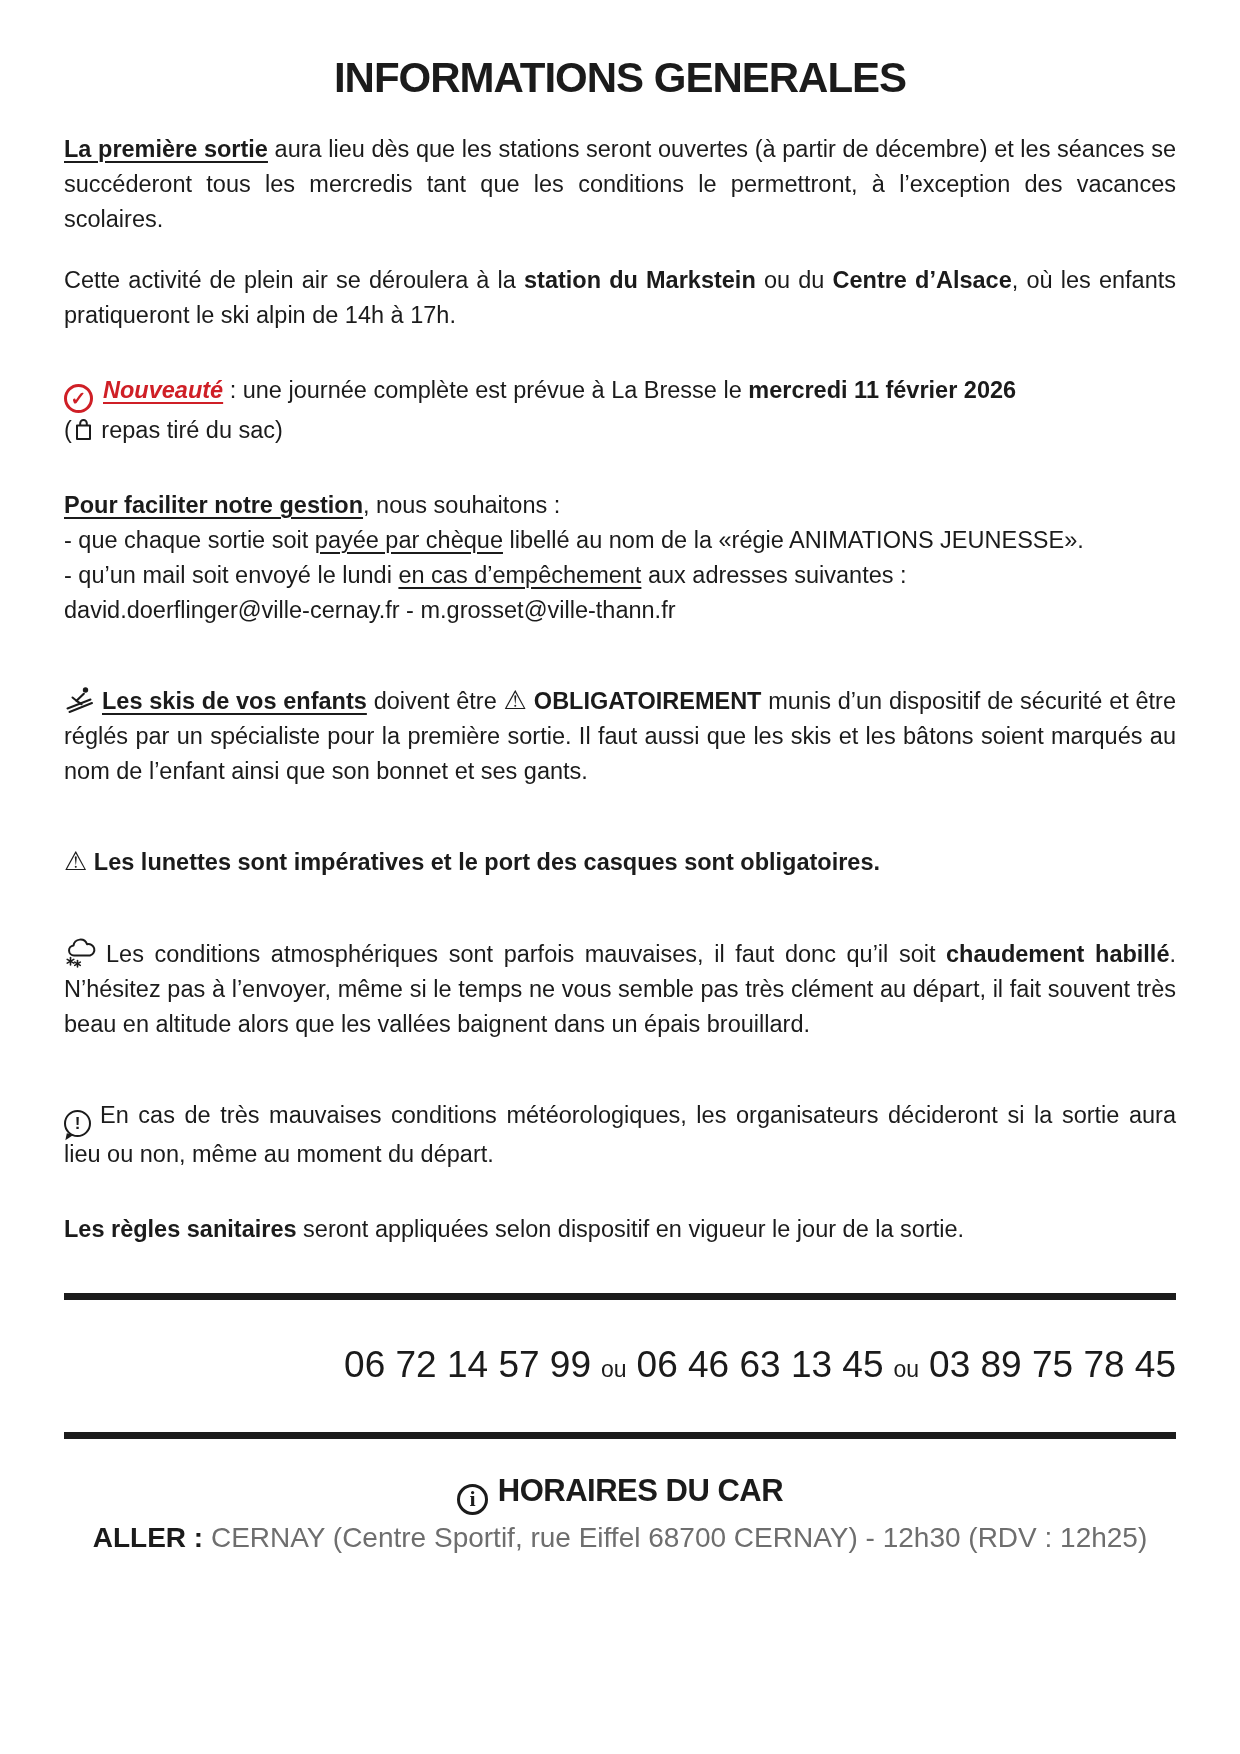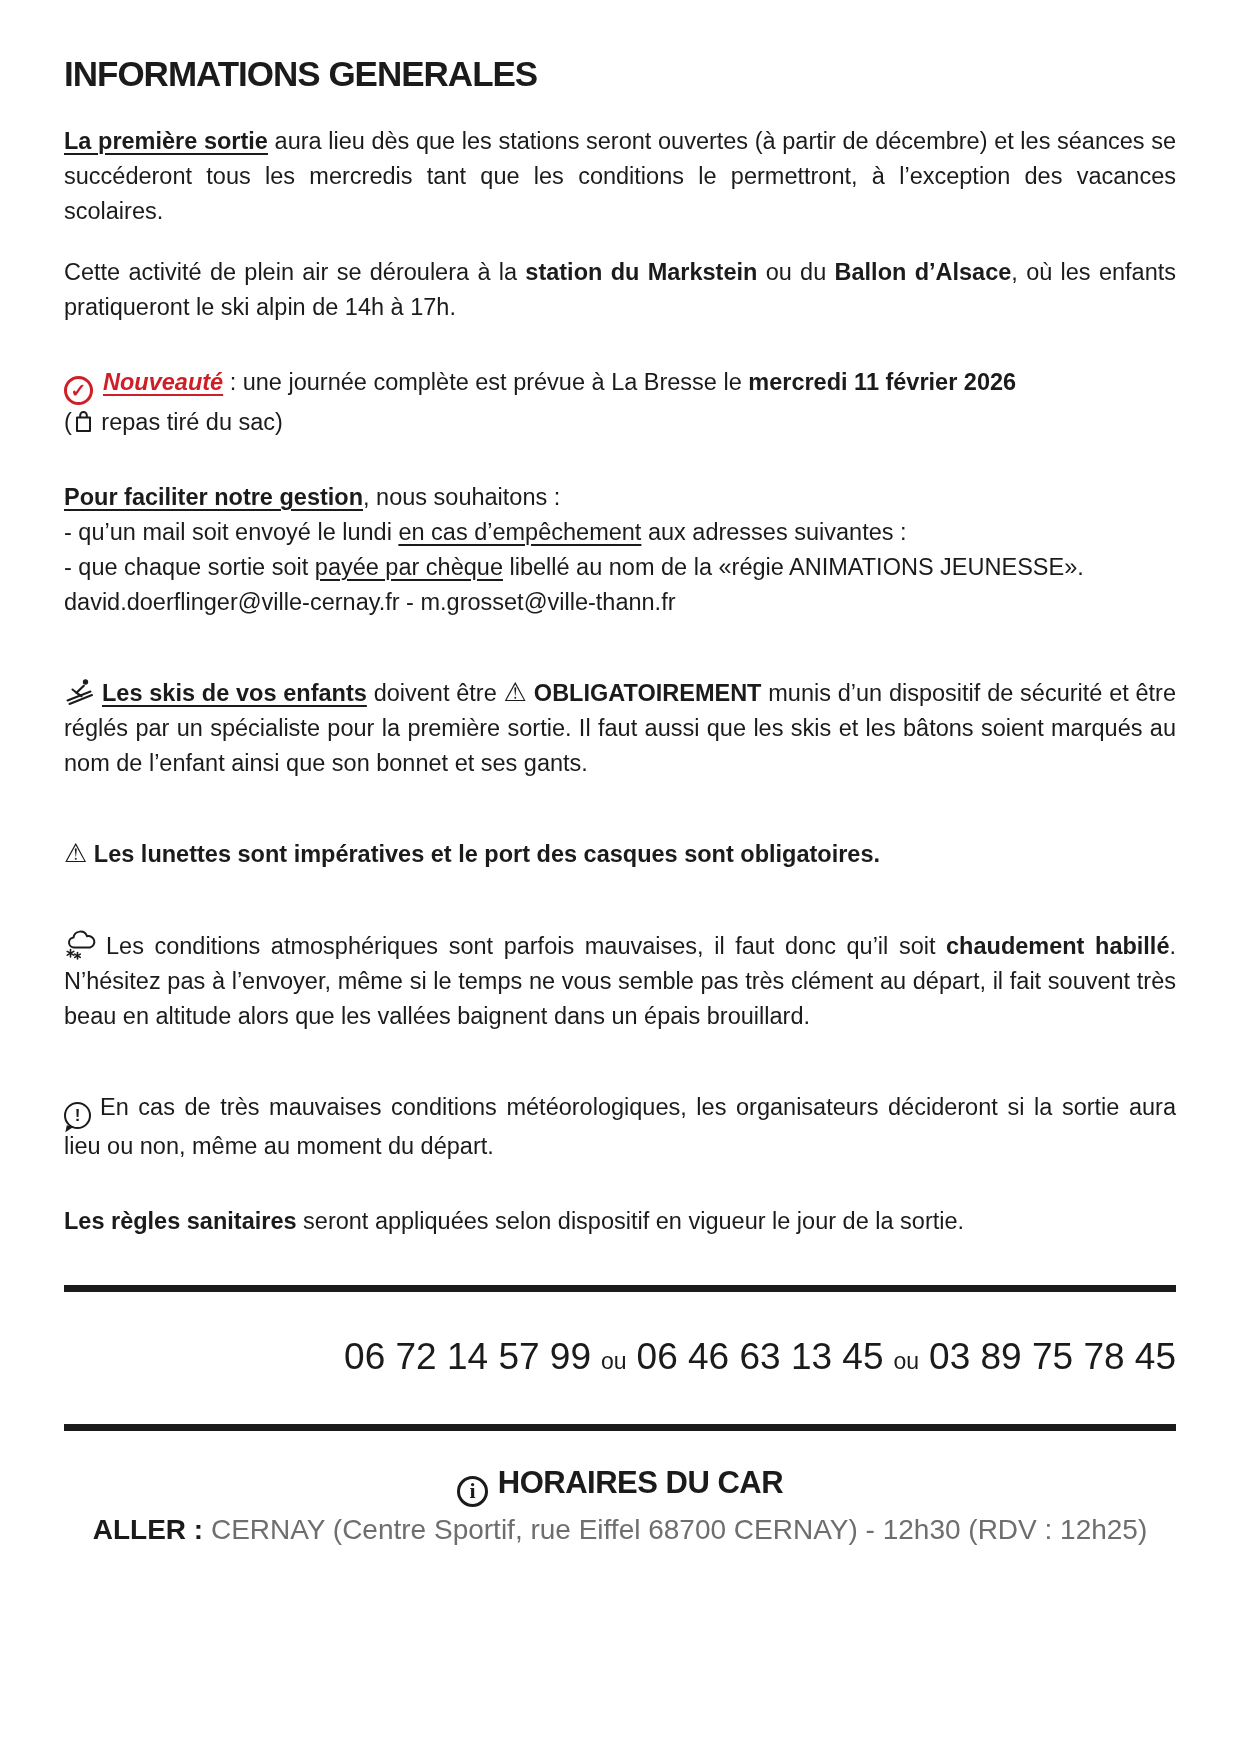--- a/index.html
+++ b/index.html
@@ -8,22 +8,22 @@
     --muted:#6e6e6e;
   }
   *{box-sizing:border-box;}
   html,body{margin:0;padding:0;}
   body{
     width:1240px;height:1754px;overflow:hidden;background:#ffffff;
     font-family:"Liberation Sans",sans-serif;color:var(--ink);
   }
   .page{padding:0 64px;}
   .title{
-    margin:54px 0 0;
-    font-size:35px;font-weight:700;letter-spacing:-1px;
+    margin:54px 0 0;text-align:center;
+    font-size:42px;font-weight:700;letter-spacing:-1px;
   }
   p,.line{font-size:23.5px;line-height:35px;margin:0;text-align:justify;}
   .b{font-weight:700;}
   .i{font-style:italic;}
   .u{text-decoration:underline;text-underline-offset:4px;text-decoration-thickness:1.5px;}
   .bu{font-weight:700;text-decoration:underline;text-underline-offset:4px;text-decoration-thickness:2px;}
   .red{color:var(--red);}
   .mt-intro{margin-top:30px;}
   .mt-para{margin-top:26px;}
   .mt-big{margin-top:40px;}
@@ -76,42 +76,42 @@
 
 <div class="page">
 
   <h1 class="title">INFORMATIONS GENERALES</h1>
 
   <p class="mt-intro">
     <span class="bu">La première sortie</span><span> aura lieu dès que les stations seront ouvertes (à partir de décembre) et les séances se succéderont tous les mercredis tant que les conditions le permettront, à l’exception des vacances scolaires.</span>
   </p>
 
   <p class="mt-para">
-    <span>Cette activité de plein air se déroulera à la </span><span class="b">station du Markstein</span><span> ou du </span><span class="b">Ballon d’Alsace</span><span>, où les enfants pratiqueront le ski alpin de 14h à 17h.</span>
+    <span>Cette activité de plein air se déroulera à la </span><span class="b">station du Markstein</span><span> ou du </span><span class="b">Centre d’Alsace</span><span>, où les enfants pratiqueront le ski alpin de 14h à 17h.</span>
   </p>
 
   <p class="mt-big">
     <span class="gicon check-circle">
         <span>✓</span>
       </span><span class="red bu i b">Nouveauté</span><span> : une journée complète est prévue à La Bresse le </span><span class="b">mercredi 11 février 2026</span><br>
     <span>(</span><svg class="bag-icon" width="19" height="24" viewBox="0 0 19 24">
         <path d="M3 8.5 h13 v13.5 h-13 Z" fill="none" stroke="#1b1b1b" stroke-width="2" stroke-linejoin="round"></path>
         <path d="M6.2 8.5 V6.2 a3.3 3.3 0 0 1 6.6 0 V8.5" fill="none" stroke="#1b1b1b" stroke-width="2"></path>
       </svg><span> repas tiré du sac)</span>
   </p>
 
   <div class="mt-big">
     <div class="line">
       <span class="bu">Pour faciliter notre gestion</span><span>, nous souhaitons :</span>
     </div>
     <div class="line">
-      <span>- qu’un mail soit envoyé le lundi </span><span class="u">en cas d’empêchement</span><span> aux adresses suivantes :</span>
+      <span>- que chaque sortie soit </span><span class="u">payée par chèque</span><span> libellé au nom de la «régie ANIMATIONS JEUNESSE».</span>
     </div>
     <div class="line">
-      <span>- que chaque sortie soit </span><span class="u">payée par chèque</span><span> libellé au nom de la «régie ANIMATIONS JEUNESSE».</span>
+      <span>- qu’un mail soit envoyé le lundi </span><span class="u">en cas d’empêchement</span><span> aux adresses suivantes :</span>
     </div>
     <div class="line">david.doerflinger@ville-cernay.fr - m.grosset@ville-thann.fr</div>
   </div>
 
   <p class="mt-huge">
     <svg class="svgicon" width="30" height="30" viewBox="0 0 30 30">
         <circle cx="21.5" cy="5" r="2.7" fill="#1b1b1b"></circle>
         <path d="M19.8 8.8 L12.5 15.8 L17.5 19.2" fill="none" stroke="#1b1b1b" stroke-width="2.2" stroke-linecap="round" stroke-linejoin="round"></path>
         <path d="M12.5 15.8 L8.5 12.5" fill="none" stroke="#1b1b1b" stroke-width="2" stroke-linecap="round"></path>
         <path d="M3.5 23.5 L26.5 14.5" fill="none" stroke="#1b1b1b" stroke-width="2" stroke-linecap="round"></path>

